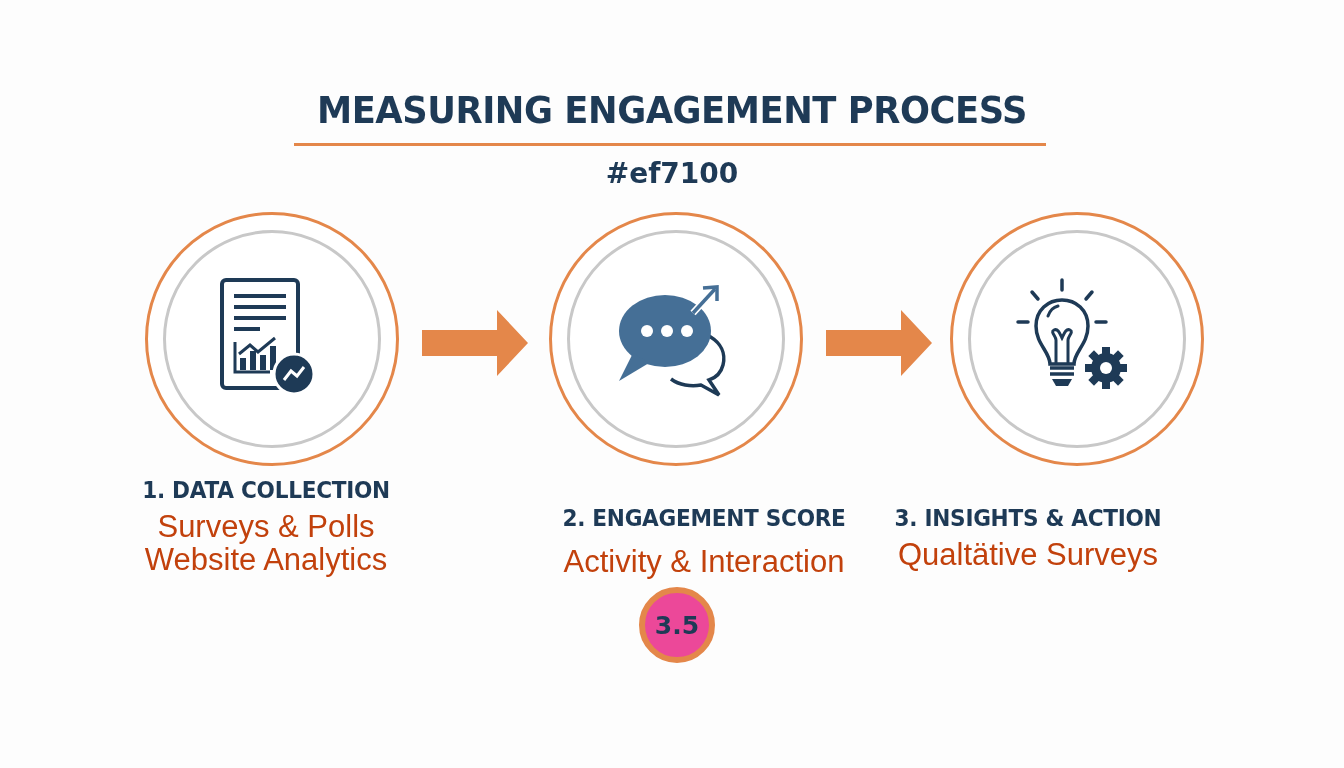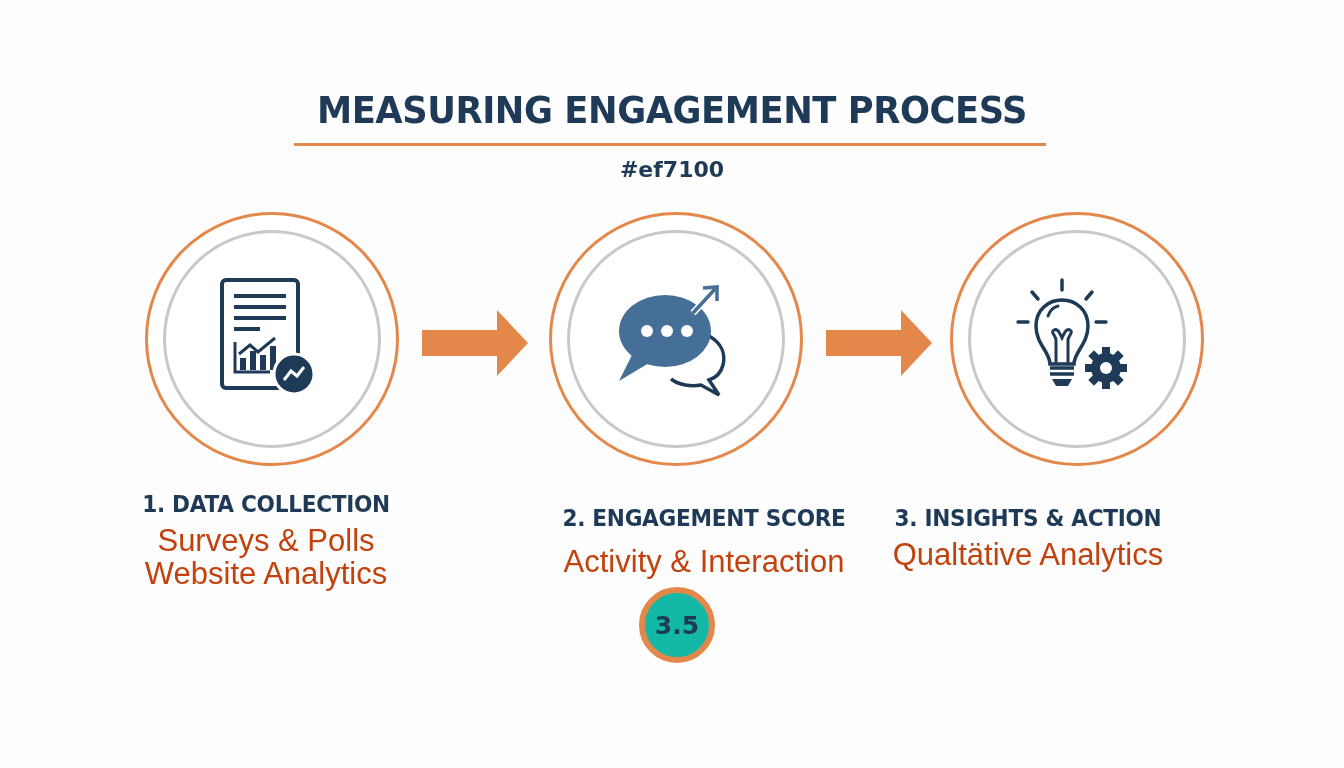--- a/index.html
+++ b/index.html
@@ -39,21 +39,21 @@
       background: #e4874a;
     }
     .subtitle {
       position: absolute;
       left: 0;
       width: 1344px;
       top: 157px;
       text-align: center;
       font-family: "DejaVu Sans", sans-serif;
       font-weight: bold;
-      font-size: 22px;
+      font-size: 28px;
       color: #1e3a56;
     }
     .step-circle {
       position: absolute;
       width: 254px;
       height: 254px;
       border-radius: 50%;
       border: 3px solid #e4874a;
       box-sizing: border-box;
       background: #ffffff;
@@ -98,21 +98,21 @@
     }
     .score-badge {
       position: absolute;
       left: 639px;
       top: 587px;
       width: 76px;
       height: 76px;
       border-radius: 50%;
       border: 6px solid #e4874a;
       box-sizing: border-box;
-      background: #14b8a6;
+      background: #ec4899;
       display: flex;
       align-items: center;
       justify-content: center;
       font-family: "DejaVu Sans", sans-serif;
       font-weight: bold;
       font-size: 25px;
       color: #1e3a56;
     }
   </style>
 </head>
@@ -190,31 +190,31 @@
           <rect x="-4" y="-21" width="8" height="8" transform="rotate(45)"></rect>
           <rect x="-4" y="13" width="8" height="8" transform="rotate(45)"></rect>
           <rect x="-21" y="-4" width="8" height="8" transform="rotate(45)"></rect>
           <rect x="13" y="-4" width="8" height="8" transform="rotate(45)"></rect>
         </g>
         <circle cx="0" cy="0" r="6" fill="#ffffff"></circle>
       </g>
     </svg>
   </div>
 
-  <div class="step-text" style="left:86px; top:489px;">
+  <div class="step-text" style="left:86px; top:475px;">
     <div class="step-heading">1. DATA COLLECTION</div>
     <div class="step-line" style="margin-top:5px;">Surveys &amp; Polls</div>
     <div class="step-line">Website Analytics</div>
   </div>
 
   <div class="step-text" style="left:524px; top:503px;">
     <div class="step-heading">2. ENGAGEMENT SCORE</div>
     <div class="step-line" style="margin-top:12px;">Activity &amp; Interaction</div>
   </div>
 
   <div class="score-badge">3.5</div>
 
   <div class="step-text" style="left:848px; top:503px;">
     <div class="step-heading">3. INSIGHTS &amp; ACTION</div>
-    <div class="step-line" style="margin-top:5px;">Qualtätive Analytics</div>
+    <div class="step-line" style="margin-top:5px;">Qualtätive Surveys</div>
   </div>
 
 </div>
 
 </body></html>

